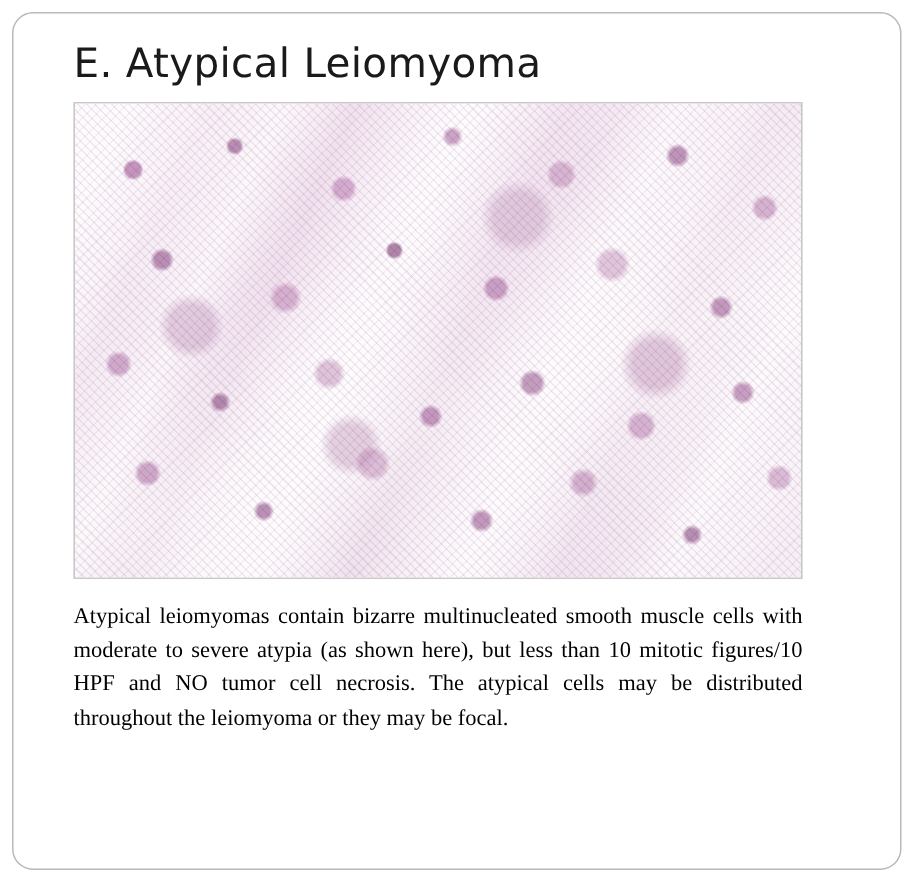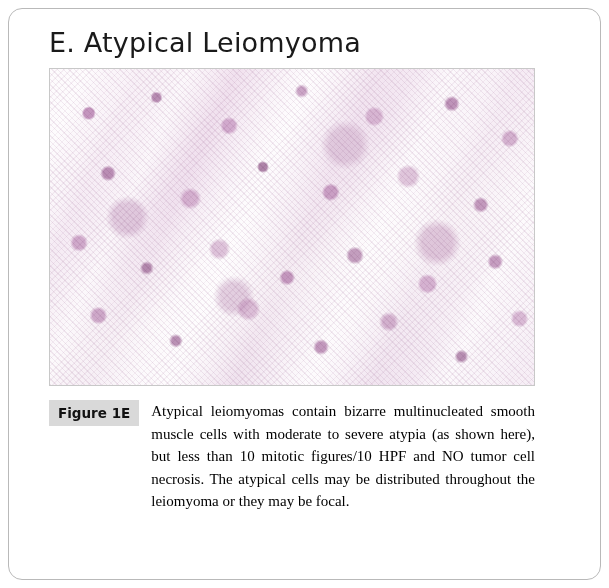--- a/index.html
+++ b/index.html
@@ -132,18 +132,17 @@
 
     <div class="title">E. Atypical Leiomyoma</div>
 
     <div class="figure-wrap">
       <div class="micrograph">
         <div class="grain"></div>
       </div>
     </div>
 
     <div class="caption-block">
-      <span class="fig-label">Figure 1E</span>
       <span class="caption-text">Atypical leiomyomas contain bizarre multinucleated smooth muscle cells with moderate to severe atypia (as shown here), but less than 10 mitotic figures/10 HPF and NO tumor cell necrosis. The atypical cells may be distributed throughout the leiomyoma or they may be focal.</span>
     </div>
 
   </div>
 </div>
 
 </body></html>

